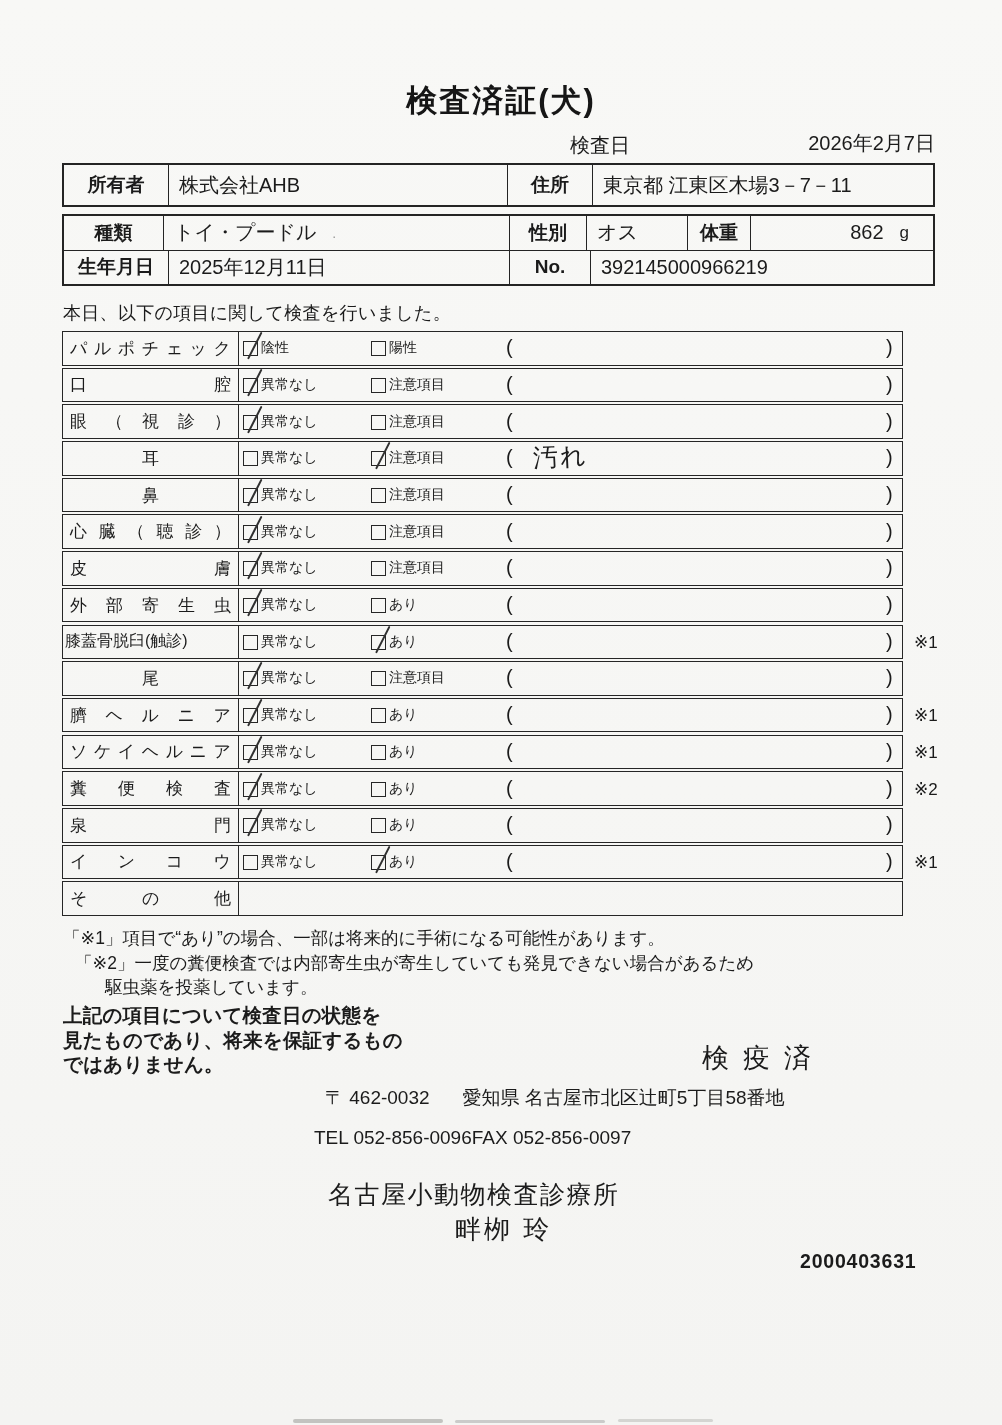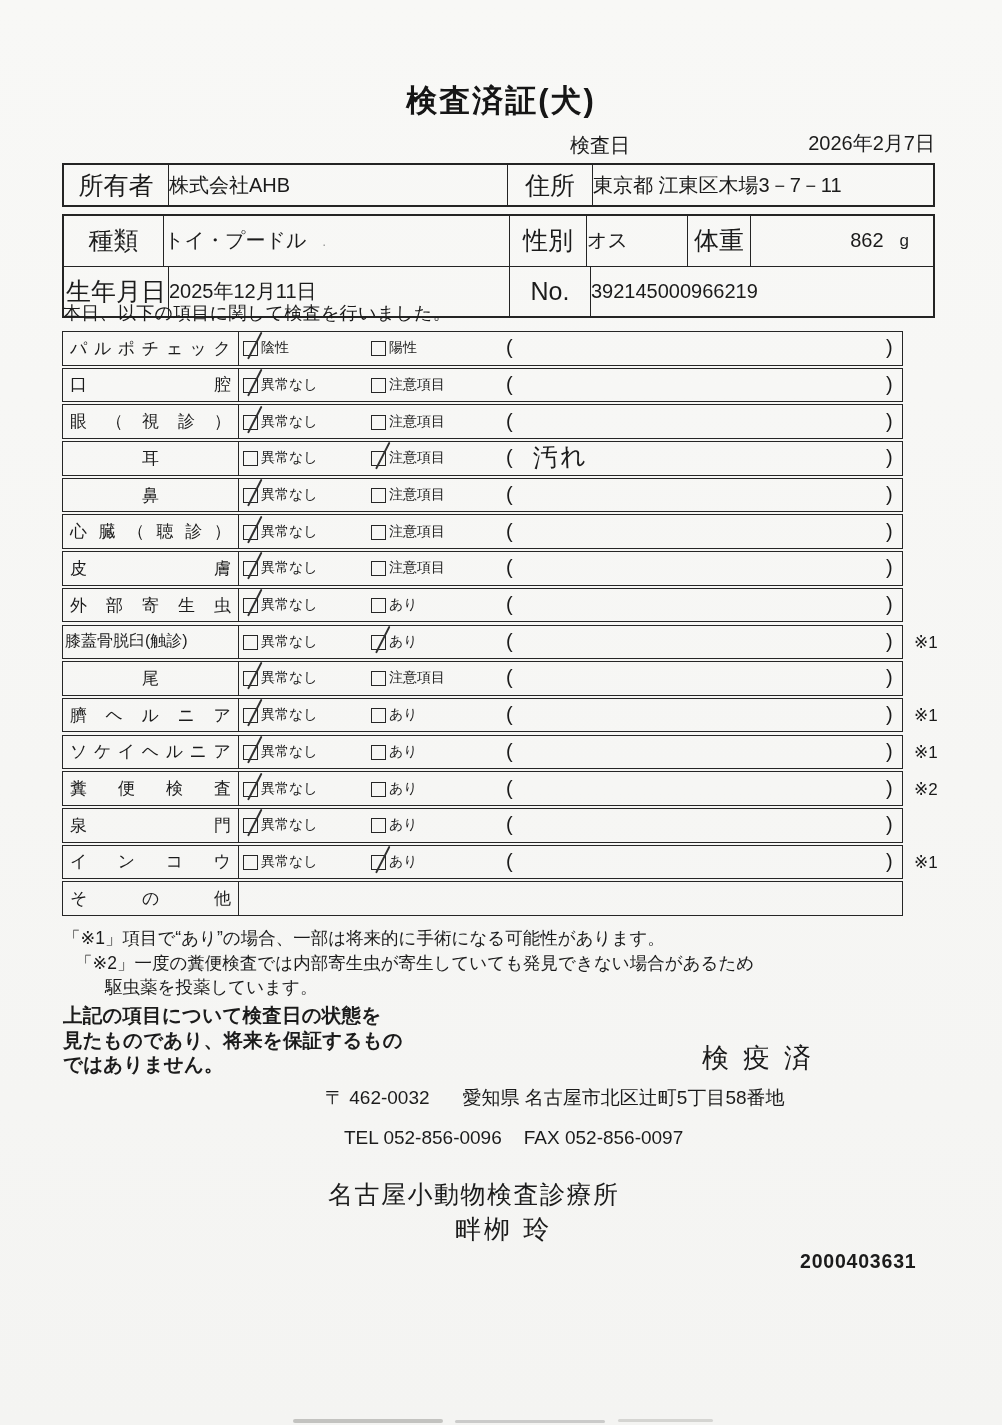--- a/index.html
+++ b/index.html
@@ -17,27 +17,27 @@
   
   .title{
     position:absolute;left:0;right:0;top:80px;text-align:center;
     font-size:31px;font-weight:600;letter-spacing:2px;color:#161616;
   }
   .exam-date-label{position:absolute;left:570px;top:132px;font-size:20px;font-weight:500;}
   .exam-date-value{position:absolute;left:770px;top:130px;width:165px;text-align:right;font-size:20px;font-weight:500;}
   
   .tbl{position:absolute;left:62px;width:873px;border:2px solid #242424;box-sizing:border-box;}
   .owner-table{top:163px;height:44px;display:flex;}
-  .info-table{top:214px;height:104px;display:flex;flex-direction:column;}
+  .info-table{top:214px;height:72px;display:flex;flex-direction:column;}
   .info-row{display:flex;flex:1;min-height:0;}
   .info-row + .info-row{border-top:1.8px solid #242424;}
   .cell{display:flex;align-items:center;box-sizing:border-box;overflow:visible;white-space:nowrap;}
   .cell + .cell{border-left:1.8px solid #242424;}
-  .cell.lab{justify-content:center;font-size:25px;font-weight:400;}
-  .cell.val{font-size:20px;font-weight:500;}
+  .cell.lab{justify-content:center;font-size:19px;font-weight:700;}
+  .cell.val{padding-left:10px;font-size:20px;font-weight:500;}
   .c1{width:104px;flex:none}.c2{width:339px;flex:none}.c3{width:85px;flex:none}.c4{flex:1}
   .r1c1{width:99px;flex:none}.r1c2{width:346px;flex:none}.r1c3{width:77px;flex:none}
   .r1c4{width:101px;flex:none}.r1c5{width:63px;flex:none}.r1c6{flex:1}
   .r2c1{width:104px;flex:none}.r2c2{width:341px;flex:none}.r2c3{width:81px;flex:none}.r2c4{flex:1}
   .weight-cell{justify-content:flex-end;gap:16px;padding-right:24px;font-size:20px;font-weight:500;padding-left:30px;}
   .weight-unit{font-size:17px;}
   .breed-dot{opacity:.45;margin-left:16px;font-size:14px;}
   
   .intro{position:absolute;left:63px;top:301px;font-size:18px;font-weight:500;letter-spacing:.3px;}
   
@@ -79,21 +79,21 @@
   .statement{
     position:absolute;left:63px;top:1003px;font-size:19.5px;line-height:24.5px;
     font-weight:600;white-space:pre-line;letter-spacing:.2px;
   }
   .stamp{
     position:absolute;left:702px;top:1040px;font-size:27px;font-weight:500;
     letter-spacing:14px;color:#1a1a1a;white-space:nowrap;
   }
   
   .addr-line{position:absolute;left:325px;top:1085px;display:flex;gap:33px;font-size:19px;font-weight:500;white-space:nowrap;}
-  .tel-line{position:absolute;left:344px;top:1127px;display:flex;gap:22px;font-size:19px;font-weight:500;white-space:nowrap;}
+  .tel-line{position:absolute;left:314px;top:1127px;display:flex;font-size:19px;font-weight:500;white-space:nowrap;}
   .clinic-name{position:absolute;left:328px;top:1178px;font-size:25px;font-weight:500;letter-spacing:1.5px;white-space:nowrap;}
   .examiner{position:absolute;left:455px;top:1212px;font-size:26px;font-weight:500;letter-spacing:3px;white-space:nowrap;}
   .serial{position:absolute;left:764px;top:1250px;font-size:19.5px;font-weight:700;letter-spacing:.8px;margin-left:36px;}
   
   .smudge{position:absolute;background:#9a9a98;border-radius:2px;}
   .sm1{left:293px;top:1419px;width:150px;height:4px;opacity:.55;}
   .sm2{left:455px;top:1420px;width:150px;height:3px;opacity:.45;}
   .sm3{left:618px;top:1419px;width:95px;height:3px;opacity:.35;}
 </style>
 </head>

